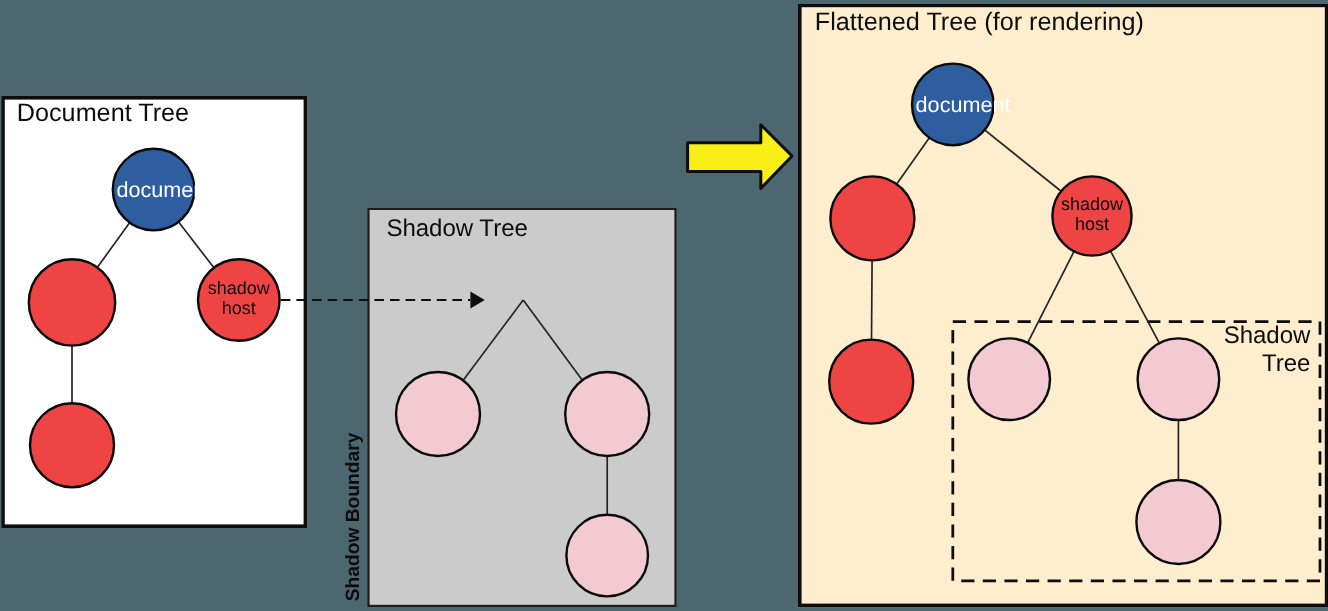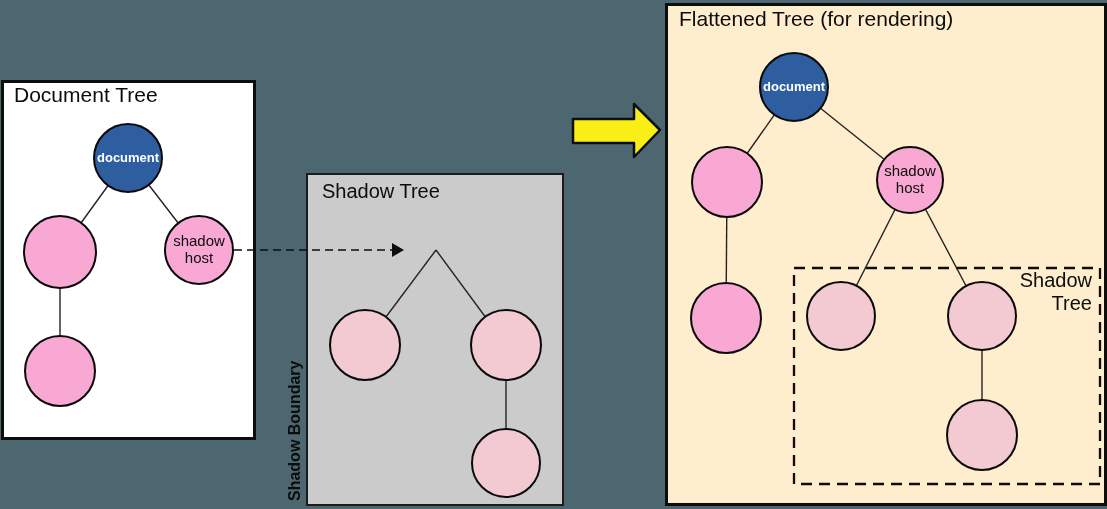--- a/index.html
+++ b/index.html
@@ -17,24 +17,24 @@
   .title-doc{left:14px;top:83px;text-align:center;}
   .title-shadow{left:322px;top:180px;font-size:20px;}
   .title-flat{left:679px;top:7px;}
   .svg-layer{position:absolute;left:0;top:0;z-index:2;pointer-events:none;}
   .node{
     position:absolute;z-index:3;border-radius:50%;box-sizing:border-box;
     border:2.5px solid #0a0a0a;display:flex;align-items:center;justify-content:center;
     text-align:center;
   }
   .n-blue{background:#2e5da0;color:#ffffff;}
-  .n-green{background:#f9a8d4;color:#0d0d0d;}
+  .n-green{background:#ef4444;color:#0d0d0d;}
   .n-pink{background:#f3c9d2;}
   .node .lbl{display:block;width:62px;line-height:1.12;}
-  .lbl-doc{font-size:13px;font-weight:bold;}
+  .lbl-doc{font-size:18px;}
   .lbl-two{font-size:15px;}
   .boundary-label{
     position:absolute;left:286px;top:501px;z-index:3;
     transform:rotate(-90deg);transform-origin:0 0;
     font-size:16px;font-weight:bold;color:#0c0c0c;white-space:nowrap;
   }
   .shadow-box-label{
     position:absolute;left:1008px;top:269px;width:84px;z-index:3;
     font-size:20px;line-height:1.15;text-align:right;color:#0c0c0c;
   }

